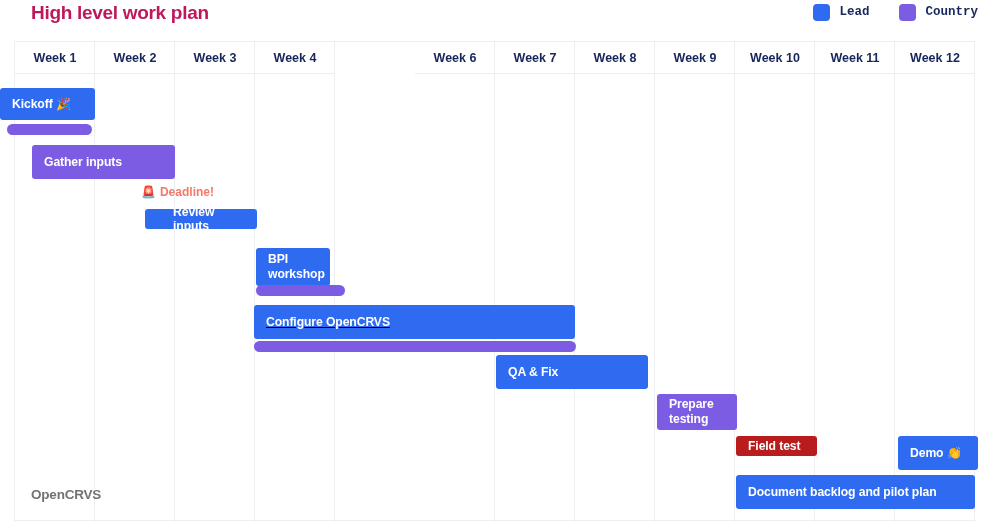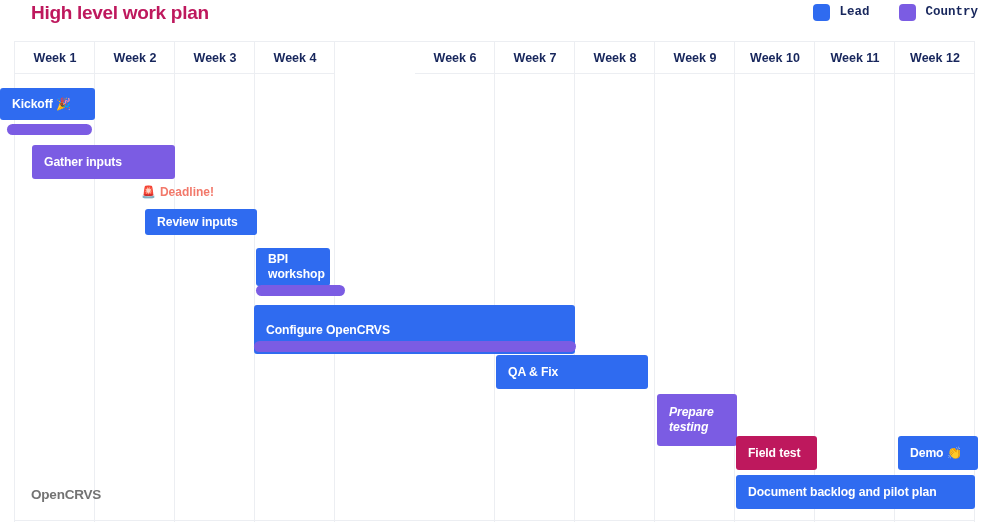--- a/index.html
+++ b/index.html
@@ -198,38 +198,38 @@
 
 <div id="bars">
     <div class="bar" style="left: 0px; top: 88px; width: 95px; height: 32px; background: rgb(47, 107, 240);">
       <span class="bar-label">Kickoff</span>
       <span class="emoji" style="margin-left: -4px;">🎉</span>
     </div>
     <div class="subbar" style="left: 7px; top: 124px; width: 85px; height: 11px; background: rgb(123, 92, 227);"></div>
     <div class="bar" style="left: 32px; top: 145px; width: 143px; height: 34px; background: rgb(123, 92, 227);">
       <span class="bar-label">Gather inputs</span>
     </div>
-    <div class="bar" style="left: 145px; top: 209px; width: 112px; height: 26px; background: rgb(47, 107, 240);">
+    <div class="bar" style="left: 145px; top: 209px; width: 112px; height: 20px; background: rgb(47, 107, 240); padding-left: 16px;">
       <span class="bar-label">Review inputs</span>
     </div>
     <div class="bar two-line" style="left: 256px; top: 248px; width: 74px; height: 38px; background: rgb(47, 107, 240);">
       <span class="bar-label">BPI workshop</span>
     </div>
     <div class="subbar" style="left: 256px; top: 285px; width: 89px; height: 11px; background: rgb(123, 92, 227);"></div>
-    <div class="bar" style="left: 254px; top: 305px; width: 321px; height: 49px; background: rgb(47, 107, 240);">
+    <div class="bar" style="left: 254px; top: 305px; width: 321px; height: 34px; background: rgb(47, 107, 240); text-decoration: underline;">
       <span class="bar-label">Configure OpenCRVS</span>
     </div>
     <div class="subbar" style="left: 254px; top: 341px; width: 322px; height: 11px; background: rgb(123, 92, 227);"></div>
     <div class="bar" style="left: 496px; top: 355px; width: 152px; height: 34px; background: rgb(47, 107, 240);">
       <span class="bar-label">QA &amp; Fix</span>
     </div>
-    <div class="bar two-line" style="left: 657px; top: 394px; width: 80px; height: 52px; background: rgb(123, 92, 227); font-style: italic;">
+    <div class="bar two-line" style="left: 657px; top: 394px; width: 80px; height: 36px; background: rgb(123, 92, 227);">
       <span class="bar-label">Prepare testing</span>
     </div>
-    <div class="bar two-line" style="left: 736px; top: 436px; width: 81px; height: 34px; background: #be185d;">
+    <div class="bar two-line" style="left: 736px; top: 436px; width: 81px; height: 20px; background: #b91c1c;">
       <span class="bar-label">Field test</span>
     </div>
     <div class="bar" style="left: 898px; top: 436px; width: 80px; height: 34px; background: rgb(47, 107, 240);">
       <span class="bar-label">Demo</span>
       <span class="emoji" style="margin-left: -4px;">👏</span>
     </div>
     <div class="bar" style="left: 736px; top: 475px; width: 239px; height: 34px; background: rgb(47, 107, 240);">
       <span class="bar-label">Document backlog and pilot plan</span>
     </div>
     <div class="milestone" style="left: 141px; top: 185px; color: rgb(242, 121, 107);">

